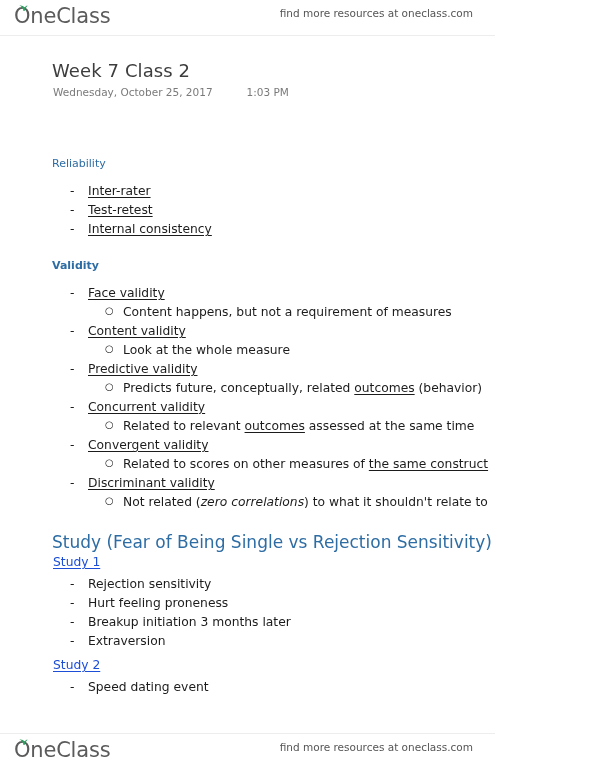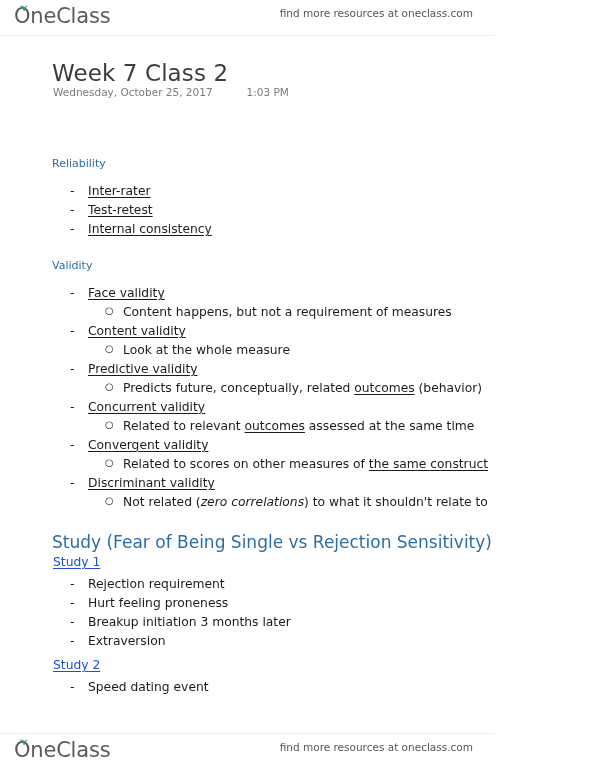--- a/index.html
+++ b/index.html
@@ -60,21 +60,21 @@
     color: #555555;
     font-family: "DejaVu Sans", sans-serif;
     white-space: nowrap;
   }
 
   
   .doc-title {
     position: absolute;
     left: 52px;
     top: 60px;
-    font-size: 23px;
+    font-size: 18px;
     font-weight: 400;
     color: #3d3d3d;
     font-family: "DejaVu Sans", sans-serif;
     letter-spacing: 0.1px;
   }
   .doc-meta {
     position: absolute;
     left: 53px;
     top: 86px;
     font-size: 10.5px;
@@ -153,36 +153,36 @@
 <div class="doc-title">Week 7 Class 2</div>
 <div class="doc-meta">
   <span>Wednesday, October 25, 2017</span><span class="time">1:03 PM</span>
 </div>
 
 <div class="content" id="content-root">
     <div class="section-heading" style="top: 157px;">Reliability</div>
     <div class="bullet lvl1" style="top: 184px;"><span class="marker">-</span><span class="txt"><span class="u">Inter-rater</span></span></div>
     <div class="bullet lvl1" style="top: 203px;"><span class="marker">-</span><span class="txt"><span class="u">Test-retest</span></span></div>
     <div class="bullet lvl1" style="top: 222px;"><span class="marker">-</span><span class="txt"><span class="u">Internal consistency</span></span></div>
-    <div class="section-heading" style="top: 259px;">Validity</div>
+    <div class="section-heading" style="top: 259px; font-weight: bold;">Validity</div>
     <div class="bullet lvl1" style="top: 286px;"><span class="marker">-</span><span class="txt"><span class="u">Face validity</span></span></div>
     <div class="bullet lvl2" style="top: 305px;"><span class="marker">○</span><span class="txt">Content happens, but not a requirement of measures</span></div>
     <div class="bullet lvl1" style="top: 324px;"><span class="marker">-</span><span class="txt"><span class="u">Content validity</span></span></div>
     <div class="bullet lvl2" style="top: 343px;"><span class="marker">○</span><span class="txt">Look at the whole measure</span></div>
     <div class="bullet lvl1" style="top: 362px;"><span class="marker">-</span><span class="txt"><span class="u">Predictive validity</span></span></div>
     <div class="bullet lvl2" style="top: 381px;"><span class="marker">○</span><span class="txt"><span>Predicts future, conceptually, related </span><span class="u">outcomes</span><span> (behavior)</span></span></div>
     <div class="bullet lvl1" style="top: 400px;"><span class="marker">-</span><span class="txt"><span class="u">Concurrent validity</span></span></div>
     <div class="bullet lvl2" style="top: 419px;"><span class="marker">○</span><span class="txt"><span>Related to relevant </span><span class="u">outcomes</span><span> assessed at the same time</span></span></div>
     <div class="bullet lvl1" style="top: 438px;"><span class="marker">-</span><span class="txt"><span class="u">Convergent validity</span></span></div>
     <div class="bullet lvl2" style="top: 457px;"><span class="marker">○</span><span class="txt"><span>Related to scores on other measures of </span><span class="u">the same construct</span></span></div>
     <div class="bullet lvl1" style="top: 476px;"><span class="marker">-</span><span class="txt"><span class="u">Discriminant validity</span></span></div>
     <div class="bullet lvl2" style="top: 495px;"><span class="marker">○</span><span class="txt"><span>Not related (</span><span class="it">zero correlations</span><span>) to what it shouldn't relate to</span></span></div>
     <div class="section-heading big" style="top: 532px;">Study (Fear of Being Single vs Rejection Sensitivity)</div>
     <div class="sub-label" style="top: 555px;">Study 1</div>
-    <div class="bullet lvl1" style="top: 577px;"><span class="marker">-</span><span class="txt">Rejection requirement</span></div>
+    <div class="bullet lvl1" style="top: 577px;"><span class="marker">-</span><span class="txt">Rejection sensitivity</span></div>
     <div class="bullet lvl1" style="top: 596px;"><span class="marker">-</span><span class="txt">Hurt feeling proneness</span></div>
     <div class="bullet lvl1" style="top: 615px;"><span class="marker">-</span><span class="txt">Breakup initiation 3 months later</span></div>
     <div class="bullet lvl1" style="top: 634px;"><span class="marker">-</span><span class="txt">Extraversion</span></div>
     <div class="sub-label" style="top: 658px;">Study 2</div>
     <div class="bullet lvl1" style="top: 680px;"><span class="marker">-</span><span class="txt">Speed dating event</span></div>
   </div>
 
 <div class="band band-footer">
   <div class="brand">
     <span class="brand-mark">OneClass</span>

